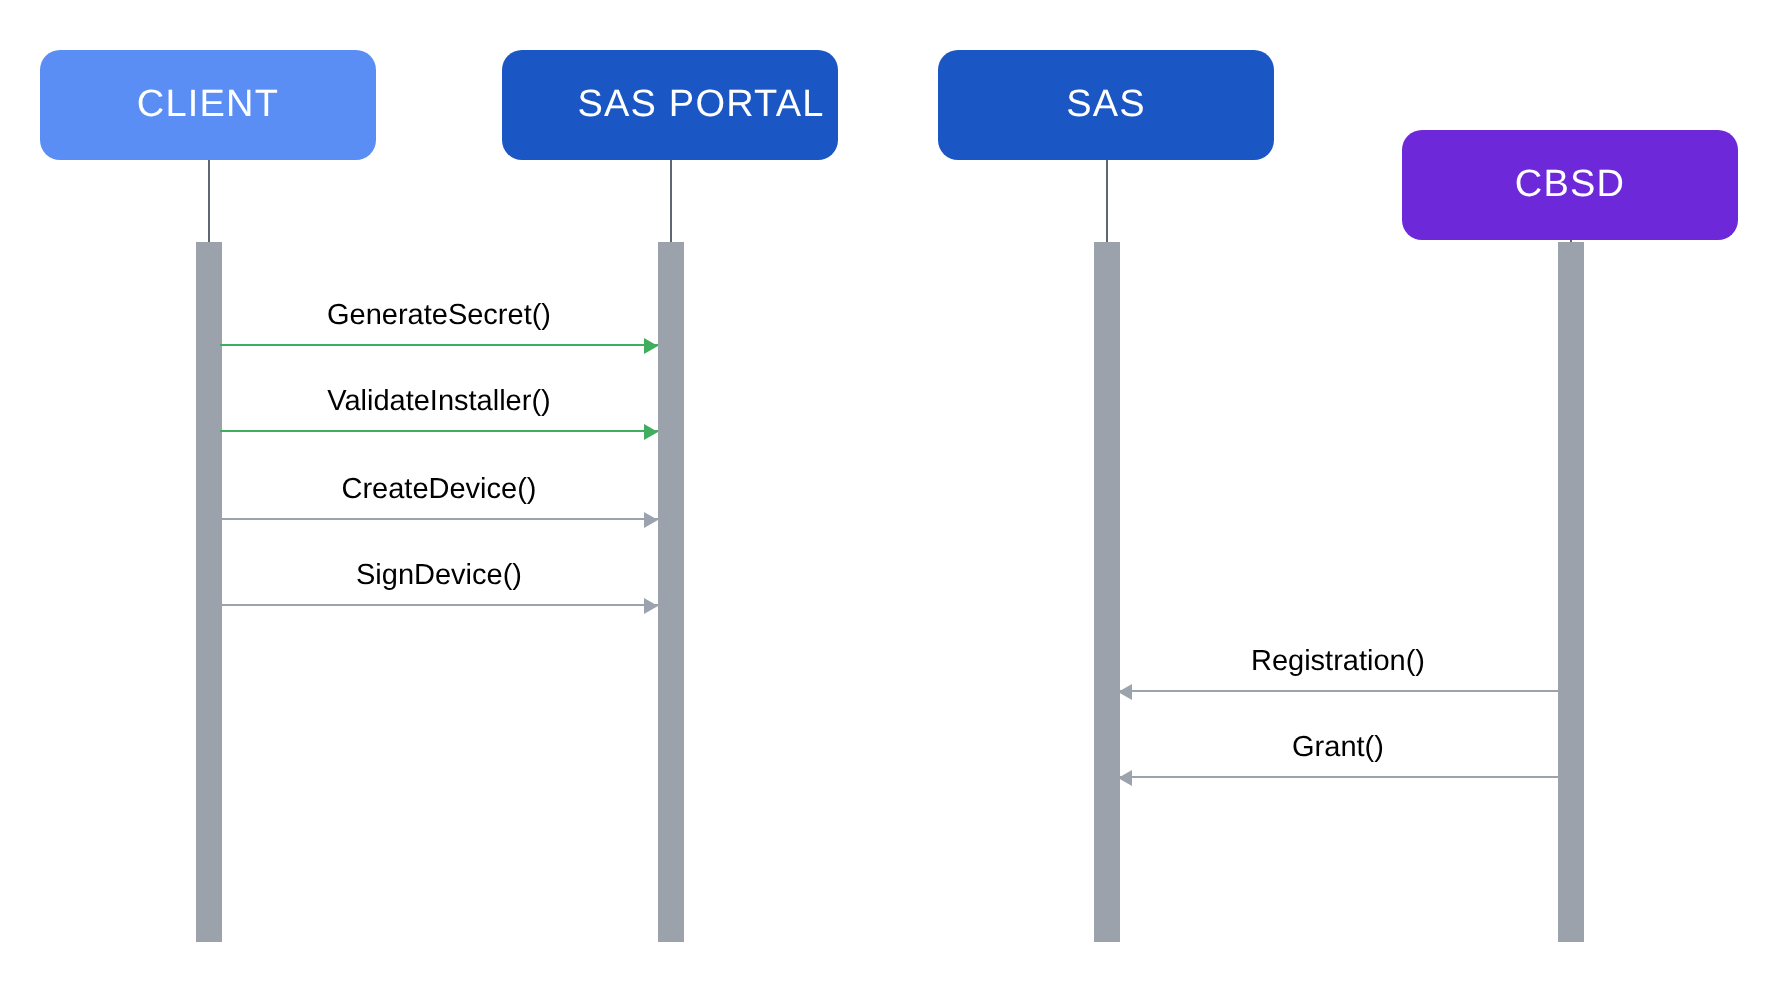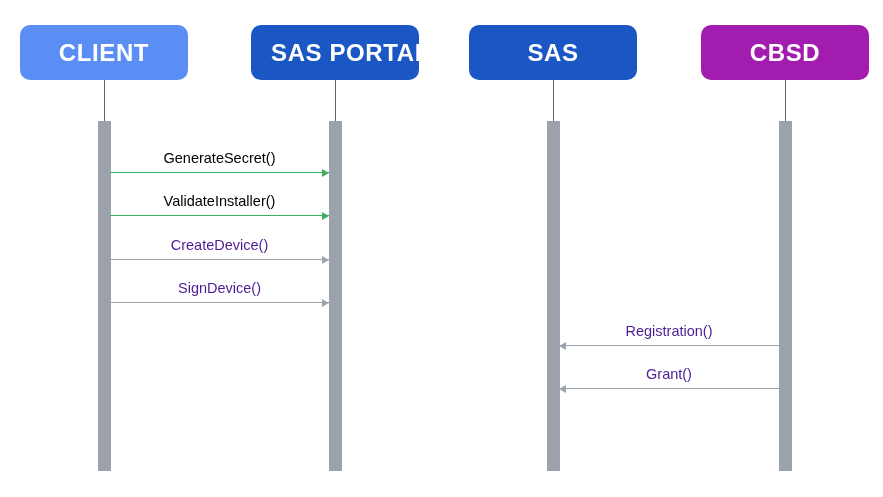--- a/index.html
+++ b/index.html
@@ -25,22 +25,22 @@
     width: 168px;
     height: 55px;
     border-radius: 10px;
     display: flex;
     align-items: center;
     justify-content: center;
     box-sizing: border-box;
   }
   .participant-label {
     color: #ffffff;
-    font-size: 24px;
-    font-weight: bold;
+    font-size: 19px;
+    font-weight: normal;
     letter-spacing: 0.6px;
     white-space: nowrap;
     font-family: "Liberation Sans", sans-serif;
   }
 
   
   .lifeline {
     position: absolute;
     top: 80px;
     width: 1px;
@@ -98,21 +98,21 @@
     font-family: "Liberation Sans", sans-serif;
   }
 
   
   .tone-green .message-line { background: #41ae5f; }
   .tone-green .message-arrowhead { border-left-color: #41ae5f; border-right-color: #41ae5f; }
   .tone-green .message-label { color: #000000; }
 
   .tone-grey .message-line { background: #9ba3ad; }
   .tone-grey .message-arrowhead { border-left-color: #9ba3ad; border-right-color: #9ba3ad; }
-  .tone-grey .message-label { color: #4c1d95; }
+  .tone-grey .message-label { color: #000000; }
 </style>
 </head>
 <body>
 
 <div id="diagram" style="width: 883px; height: 497px; background: rgb(255, 255, 255);">
     <div class="activation-bar" style="left: 98px; top: 121px; height: 350px; background: rgb(155, 162, 171);"></div>
     <div class="lifeline" style="left: 104px; background: rgb(95, 103, 115);"></div>
     <div class="participant-box" style="left: 20px; width: 168px; background: rgb(91, 142, 245);">
       <span class="participant-label">CLIENT</span>
     </div>
@@ -121,21 +121,21 @@
     <div class="participant-box" style="left: 251px; width: 168px; background: rgb(26, 87, 196); padding-left: 31px;">
       <span class="participant-label">SAS PORTAL</span>
     </div>
     <div class="activation-bar" style="left: 547px; top: 121px; height: 350px; background: rgb(155, 162, 171);"></div>
     <div class="lifeline" style="left: 553px; background: rgb(95, 103, 115);"></div>
     <div class="participant-box" style="left: 469px; width: 168px; background: rgb(26, 87, 196); text-align: right;">
       <span class="participant-label">SAS</span>
     </div>
     <div class="activation-bar" style="left: 779px; top: 121px; height: 350px; background: rgb(155, 162, 171);"></div>
     <div class="lifeline" style="left: 785px; background: rgb(95, 103, 115);"></div>
-    <div class="participant-box" style="left: 701px; width: 168px; background: #a21caf;">
+    <div class="participant-box" style="left: 701px; width: 168px; background: #6d28d9; margin-top: 40px;">
       <span class="participant-label">CBSD</span>
     </div>
     <div class="message dir-right tone-green" style="left: 110px; top: 172px; width: 219px;">
       <div class="message-line"></div>
       <div class="message-arrowhead"></div>
       <div class="message-label">GenerateSecret()</div>
     </div>
     <div class="message dir-right tone-green" style="left: 110px; top: 215px; width: 219px;">
       <div class="message-line"></div>
       <div class="message-arrowhead"></div>

